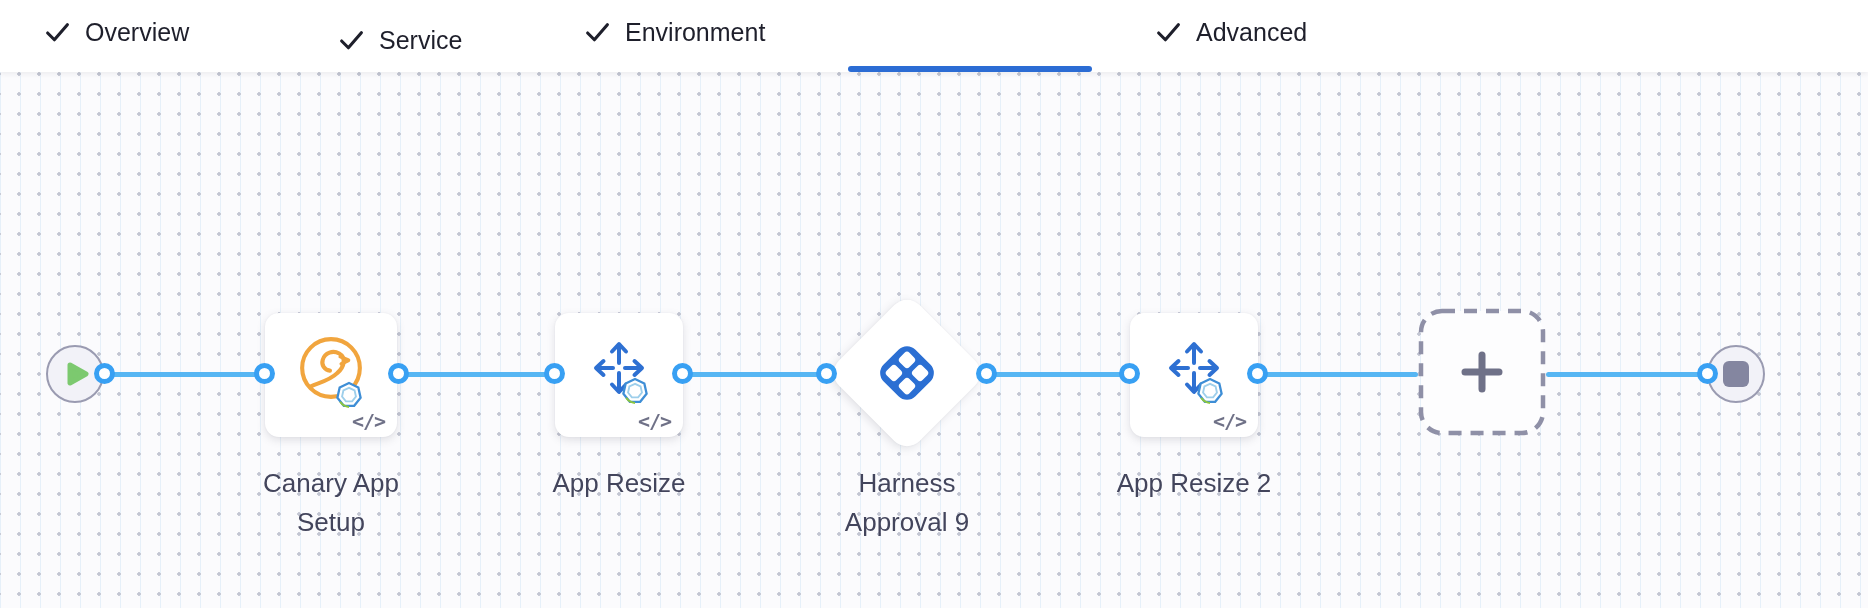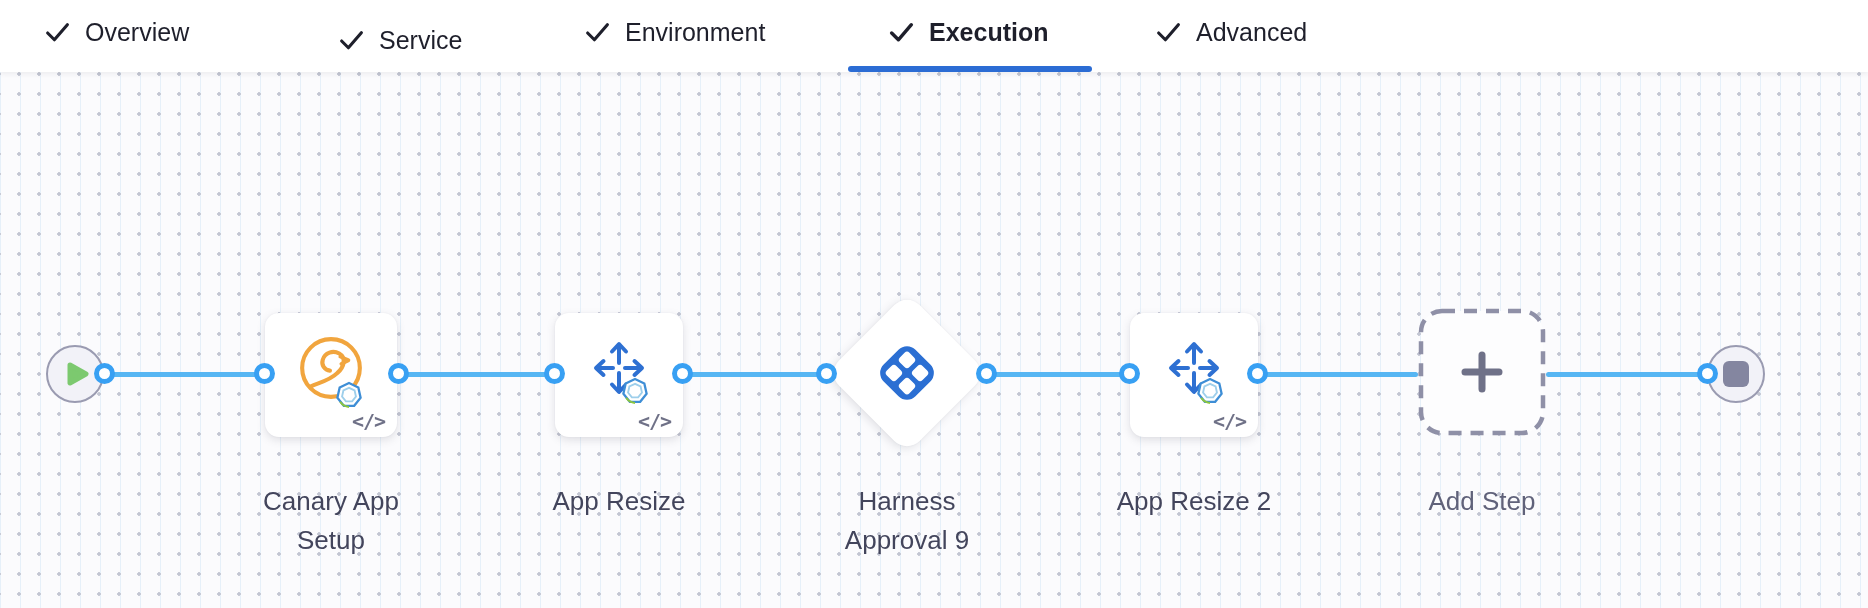--- a/index.html
+++ b/index.html
@@ -76,21 +76,21 @@
              box-shadow:0 3px 9px rgba(96,97,112,.16), 0 0 2px rgba(40,41,61,.06); }
   .diamond-logo { position:absolute; left:875px; top:269px; z-index:4; }
 
   
   .add-step { position:absolute; left:1418px; top:236px; width:128px; height:128px; z-index:4; cursor:pointer; }
   .add-step svg { display:block; }
   .plus-icon { position:absolute; left:41px; top:41px; }
 
   
   .node-label { position:absolute; top:392px; text-align:center; font-size:26px; line-height:39px;
-                color:#43455c; z-index:4;margin-top:18px; }
+                color:#43455c; z-index:4; }
   .lab-canary  { left:251px;  width:160px; }
   .lab-resize1 { left:519px;  width:200px; }
   .lab-approval{ left:827px;  width:160px; }
   .lab-resize2 { left:1094px; width:200px; }
   .lab-addstep { left:1382px; width:200px; color:#60627a; }
 </style>
 </head>
 <body>
 
 <div class="screen">
@@ -111,26 +111,20 @@
       <span>Service</span>
     </div>
 
     <div class="tab tab-environment">
       <svg class="chk" viewBox="0 0 26 26">
         <path d="M3.5 13.5 L10 20 L22.5 5.5" fill="none" stroke="#1e1f2b" stroke-width="3" stroke-linecap="round" stroke-linejoin="round"></path>
       </svg>
       <span>Environment</span>
     </div>
 
-    <div class="tab tab-execution">
-      <svg class="chk" viewBox="0 0 26 26">
-        <path d="M3.5 13.5 L10 20 L22.5 5.5" fill="none" stroke="#1e1f2b" stroke-width="3.3" stroke-linecap="round" stroke-linejoin="round"></path>
-      </svg>
-      <span>Execution</span>
-    </div>
 
     <div class="tab tab-advanced">
       <svg class="chk" viewBox="0 0 26 26">
         <path d="M3.5 13.5 L10 20 L22.5 5.5" fill="none" stroke="#1e1f2b" stroke-width="3" stroke-linecap="round" stroke-linejoin="round"></path>
       </svg>
       <span>Advanced</span>
     </div>
 
     <div class="tab-underline"></div>
   </div>
@@ -238,16 +232,15 @@
     <div class="ring r6"></div>
     <div class="ring r7"></div>
     <div class="ring r8"></div>
     <div class="ring r9"></div>
     <div class="ring r10"></div>
 
     <div class="node-label lab-canary">Canary App Setup</div>
     <div class="node-label lab-resize1">App Resize</div>
     <div class="node-label lab-approval">Harness Approval 9</div>
     <div class="node-label lab-resize2">App Resize 2</div>
-    <div class="node-label lab-addstep">Add Step</div>
 
   </div>
 </div>
 
 </body></html>

